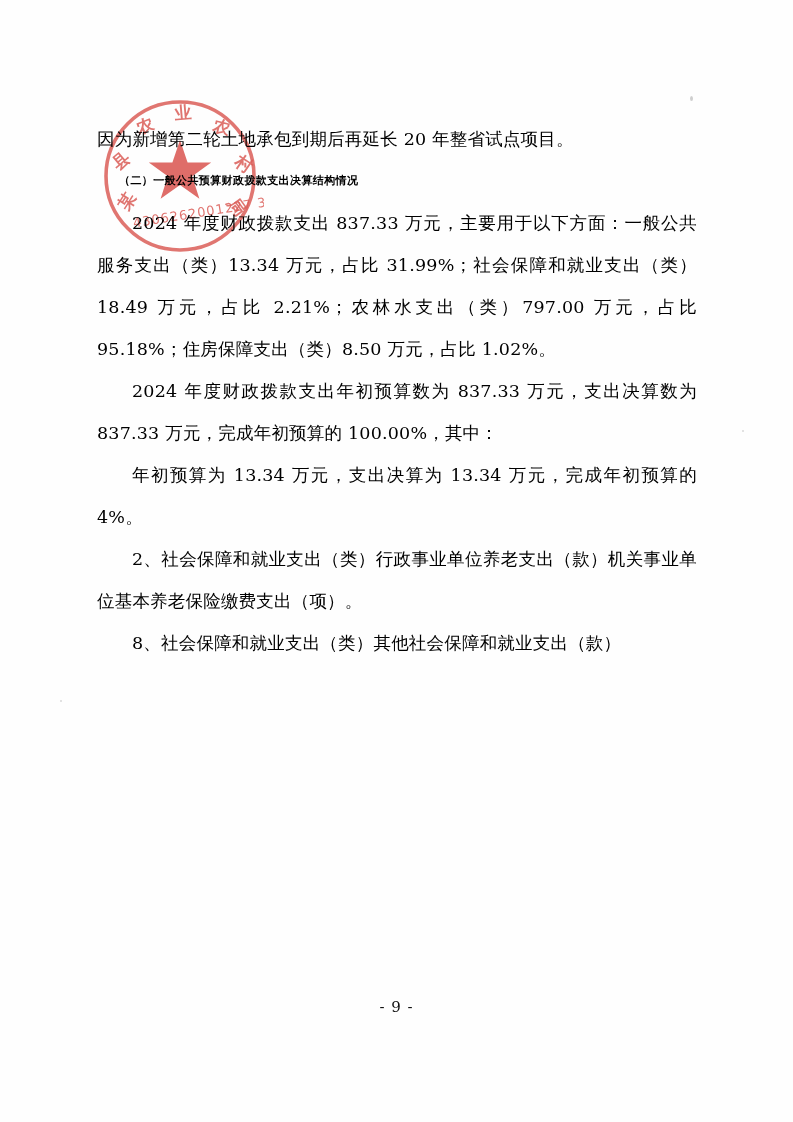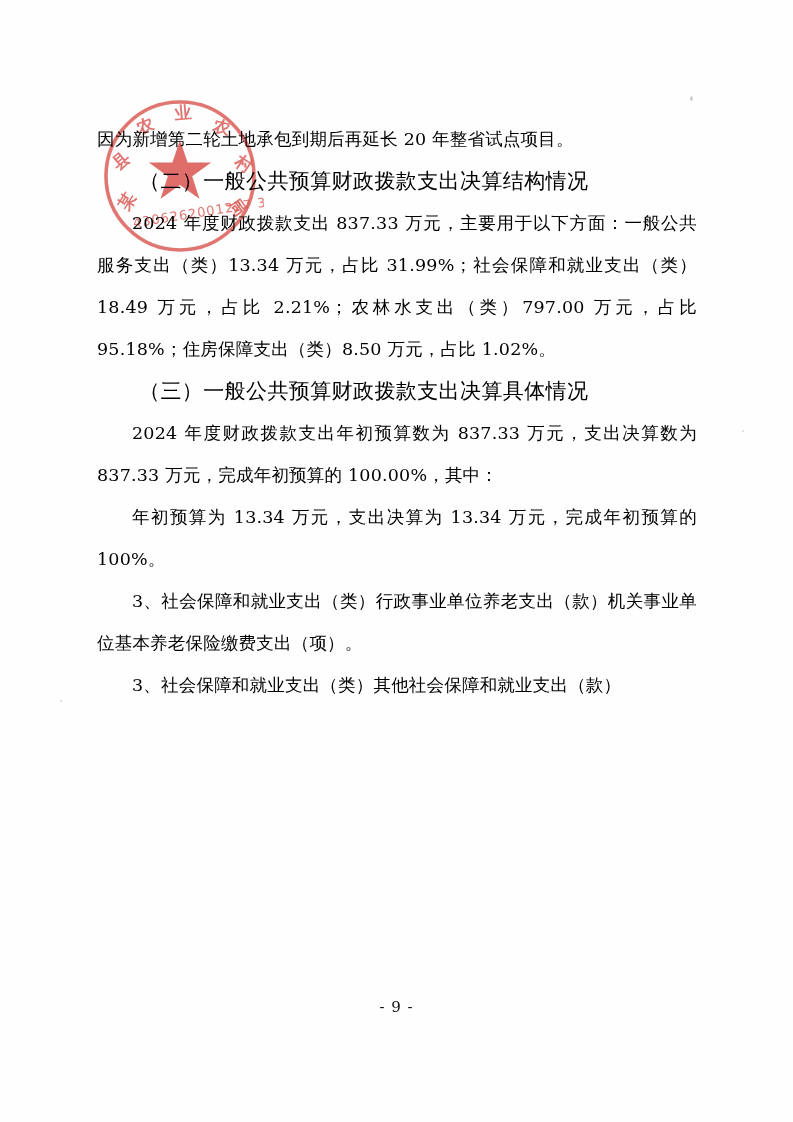--- a/index.html
+++ b/index.html
@@ -34,23 +34,23 @@
     text-align: justify;
     text-justify: inter-ideograph;
     margin: 0 0 0 0;
     letter-spacing: 0.2px;
     white-space: pre-wrap;
   }
   .indent {
     text-indent: 2em;
   }
   .heading {
-    font-size: 21px;
+    font-size: 11px;
     line-height: 42px;
-    font-weight: normal;
+    font-weight: bold;
     text-indent: 2em;
     margin: 0;
     letter-spacing: 0.4px;
   }
   .footer {
     position: absolute;
     left: 0;
     top: 998px;
     width: 793px;
     text-align: center;
@@ -106,25 +106,24 @@
       <g fill="#d1312a" opacity="0.85" font-family="DejaVu Sans, sans-serif" font-size="13" letter-spacing="1">
         <text transform="rotate(-9 84 120)" x="36" y="128">4306262001227 3</text>
       </g>
     </svg>
   </div>
 
   <div class="content">
     <p class="para">因为新增第二轮土地承包到期后再延长 20 年整省试点项目。</p>
     <p class="heading">（二）一般公共预算财政拨款支出决算结构情况</p>
     <p class="para indent">2024 年度财政拨款支出 837.33 万元，主要用于以下方面：一般公共服务支出（类）13.34 万元，占比 31.99%；社会保障和就业支出（类）18.49 万元，占比 2.21%；农林水支出（类）797.00 万元，占比 95.18%；住房保障支出（类）8.50 万元，占比 1.02%。</p>
-    <p class="heading">（三）一般公共预算财政拨款支出决算具体情况</p>
     <p class="para indent">2024 年度财政拨款支出年初预算数为 837.33 万元，支出决算数为 837.33 万元，完成年初预算的 100.00%，其中：</p>
-    <p class="para indent">年初预算为 13.34 万元，支出决算为 13.34 万元，完成年初预算的 100%。</p>
-    <p class="para indent">3、社会保障和就业支出（类）行政事业单位养老支出（款）机关事业单位基本养老保险缴费支出（项）。</p>
-    <p class="para indent">3、社会保障和就业支出（类）其他社会保障和就业支出（款）</p>
+    <p class="para indent">年初预算为 13.34 万元，支出决算为 13.34 万元，完成年初预算的 4%。</p>
+    <p class="para indent">2、社会保障和就业支出（类）行政事业单位养老支出（款）机关事业单位基本养老保险缴费支出（项）。</p>
+    <p class="para indent">8、社会保障和就业支出（类）其他社会保障和就业支出（款）</p>
   </div>
 
   <div class="footer">- 9 -</div>
 
   <div class="speck s1"></div>
   <div class="speck s2"></div>
   <div class="speck s3"></div>
 </div>
 
 </body></html>

